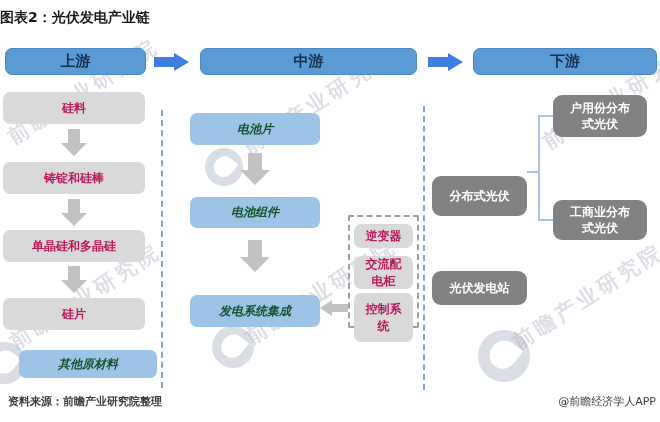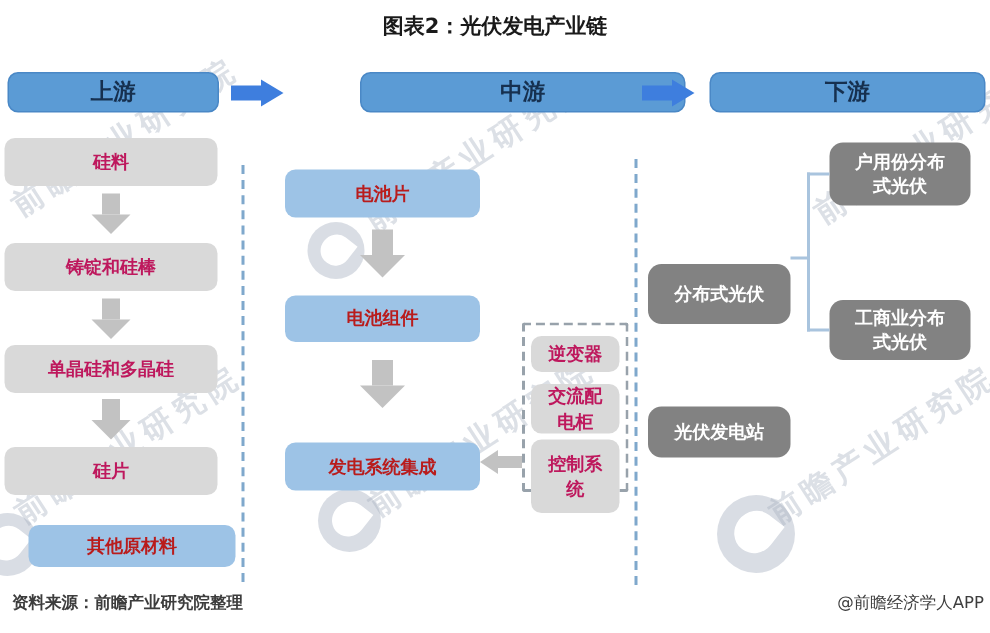--- a/index.html
+++ b/index.html
@@ -4,35 +4,35 @@
 <style>
   * { margin:0; padding:0; box-sizing:border-box; }
   html,body { background:#ffffff; }
   body { font-family:"DejaVu Sans","Liberation Sans",sans-serif; }
   #canvas { position:relative; width:660px; height:422px; background:#ffffff; overflow:hidden; }
 
   
   .wm-layer { position:absolute; inset:0; z-index:0; pointer-events:none; }
 
   
-  .title { position:absolute; left:0; right:0; top:9px; text-align:center;
+  .title { position:absolute; left:0; right:0; top:9px; text-align:left;
            font-size:14px; font-weight:bold; color:#1a1a1a; z-index:1; }
 
   
   .header-box { position:absolute; top:48px; height:27px; background:#5B9BD5;
                 border:1px solid #4a88c6; border-radius:7px; display:flex;
                 align-items:center; justify-content:center; font-size:15px;
                 font-weight:bold; color:#16304f; z-index:1; }
 
   
   .box { position:absolute; border-radius:7px; display:flex; align-items:center;
          justify-content:center; text-align:center; font-size:12px; font-weight:bold;
          line-height:1.35; white-space:pre-line; z-index:1; }
   .box.gray  { background:#D9D9D9; color:#be185d; }
-  .box.blue  { background:#9DC3E6; color:#b91c1c; }
+  .box.blue  { background:#9DC3E6; color:#14532d;font-style:italic; }
   .box.dark  { background:#828282; color:#ffffff; border-radius:9px; }
 
   
   .arr-right { position:absolute; display:flex; align-items:center; z-index:1; }
   .arr-right .stem { width:20px; height:10px; background:#3E7EDE; }
   .arr-right .head { width:0; height:0; border-top:9px solid transparent;
                      border-bottom:9px solid transparent; border-left:15px solid #3E7EDE; }
 
   
   .arr-down { position:absolute; z-index:1; }
@@ -88,21 +88,21 @@
     <div class="wm-logo" style="left:-16px; top:342px; width:42px; height:42px;"></div>
   </div>
 
   <div class="title">图表2：光伏发电产业链</div>
 
   <div class="header-box" style="left:5px; width:141px;">上游</div>
   <div class="arr-right" style="left:154px; top:53px;">
       <div class="stem"></div>
       <div class="head"></div>
     </div>
-  <div class="header-box" style="left:200px; width:217px;margin-left:40px;">中游</div>
+  <div class="header-box" style="left:200px; width:217px;">中游</div>
   <div class="arr-right" style="left:428px; top:53px;">
       <div class="stem"></div>
       <div class="head"></div>
     </div>
   <div class="header-box" style="left:473px; width:184px;">下游</div>
 
   <div class="sep" style="left:161px; top:110px; height:278px;"></div>
   <div class="sep" style="left:423px; top:106px; height:284px;"></div>
 
   <div class="box gray" style="left:3px; top:92px;  width:142px; height:32px;">硅料</div>

